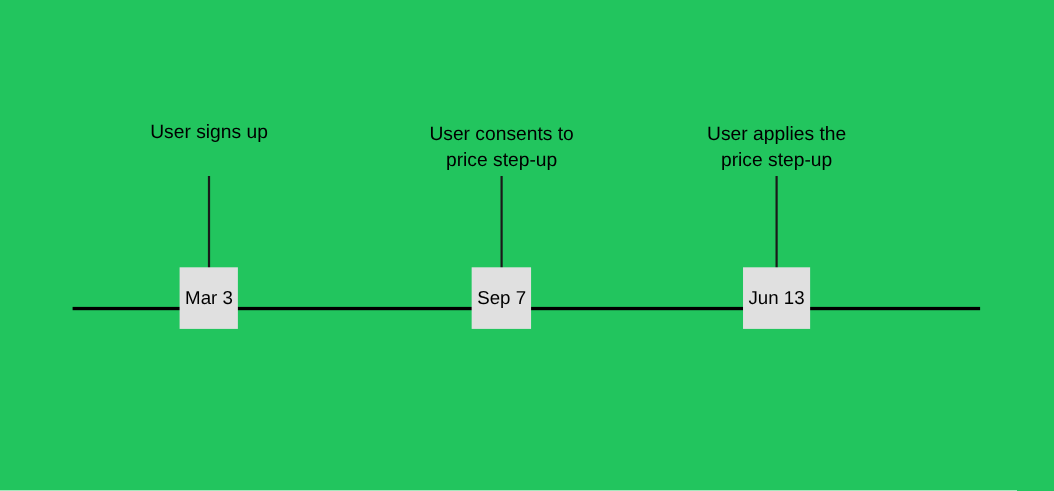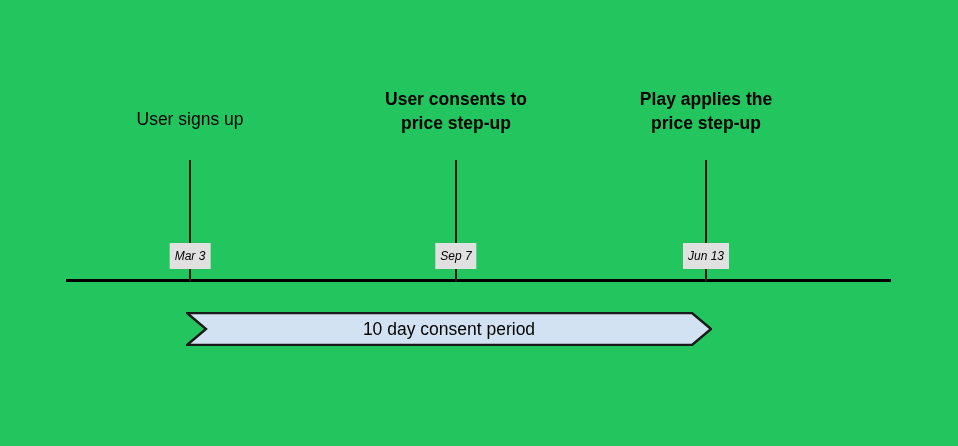--- a/index.html
+++ b/index.html
@@ -49,35 +49,33 @@
     top: 107px;
     left: 50%;
     transform: translateX(-50%);
     white-space: nowrap;
     text-align: center;
     font-size: 17.5px;
     line-height: 24px;
     color: #000000;
   }
   .marker-caption.two-line {
-    top: 87px;
-    font-weight: bold;
+    top: 109px;
   }
   .marker-date {
     position: absolute;
     top: 243px;
     left: 50%;
     transform: translateX(-50%);
     white-space: nowrap;
-    font-size: 12px;
+    font-size: 17px;
     line-height: 24px;
     background: #e0e0e0;
-    padding: 1px 5px;
+    padding: 16px 5px;
     color: #000000;
-    font-style: italic;
   }
 
   
   .period-banner {
     position: absolute;
     left: 186px;
     top: 312px;
     width: 526px;
     height: 34px;
   }
@@ -118,27 +116,21 @@
     <div class="marker-caption two-line">
       <div>User consents to</div>
       <div>price step-up</div>
     </div>
     <div class="marker-tick"></div>
     <div class="marker-date">Sep 7</div>
   </div>
 
   <div class="event-marker" style="left:706px;">
     <div class="marker-caption two-line">
-      <div>Play applies the</div>
+      <div>User applies the</div>
       <div>price step-up</div>
     </div>
     <div class="marker-tick"></div>
     <div class="marker-date">Jun 13</div>
   </div>
 
-  <div class="period-banner">
-    <svg viewBox="0 0 526 34" preserveAspectRatio="none">
-      <polygon points="1,1 506,1 525,17 506,33 1,33 20,17" fill="#d3e2f2" stroke="#1a1a1a" stroke-width="2.4" stroke-linejoin="miter"></polygon>
-    </svg>
-    <div class="period-banner-label">10 day consent period</div>
-  </div>
 
 </div>
 
 </body></html>

